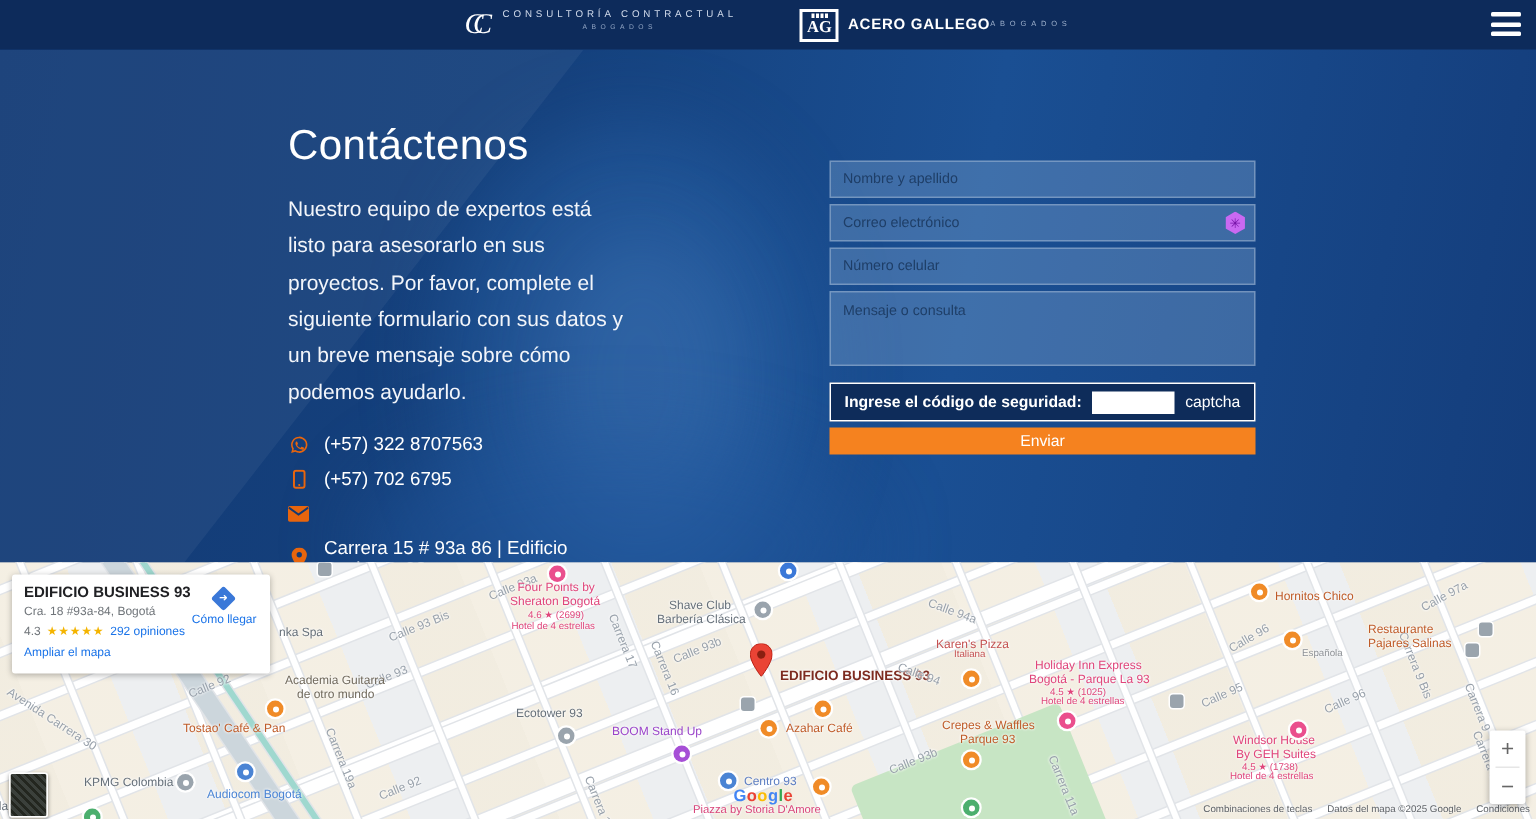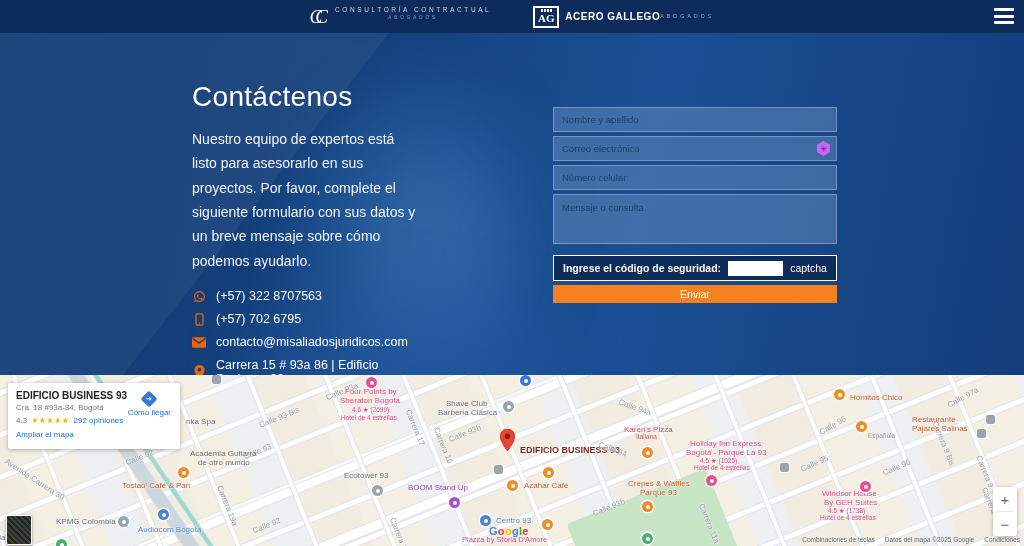--- a/index.html
+++ b/index.html
@@ -177,21 +177,20 @@
         </span>
         <span class="c-txt">(+57) 702 6795</span>
       </div>
       <div class="c-row">
         <span class="c-ico">
           <svg width="14" height="11" viewBox="0 0 24 18">
               <rect width="24" height="18" rx="2" fill="#e8650d"></rect>
               <path d="M1 2l11 8L23 2" fill="none" stroke="#123a74" stroke-width="2.2"></path>
             </svg>
         </span>
-        <span class="c-txt">contacto@misaliadosjuridicos.com</span>
       </div>
       <div class="c-row">
         <span class="c-ico">
           <svg width="11" height="14" viewBox="0 0 16 22">
               <path d="M8 0C3.6 0 0 3.4 0 7.7 0 13.5 8 22 8 22s8-8.5 8-14.3C16 3.4 12.4 0 8 0z" fill="#e8650d"></path>
               <circle cx="8" cy="7.6" r="2.8" fill="#123a74"></circle>
             </svg>
         </span>
         <span class="c-txt">Carrera 15 # 93a 86 | Edificio Business 93</span>
       </div>

